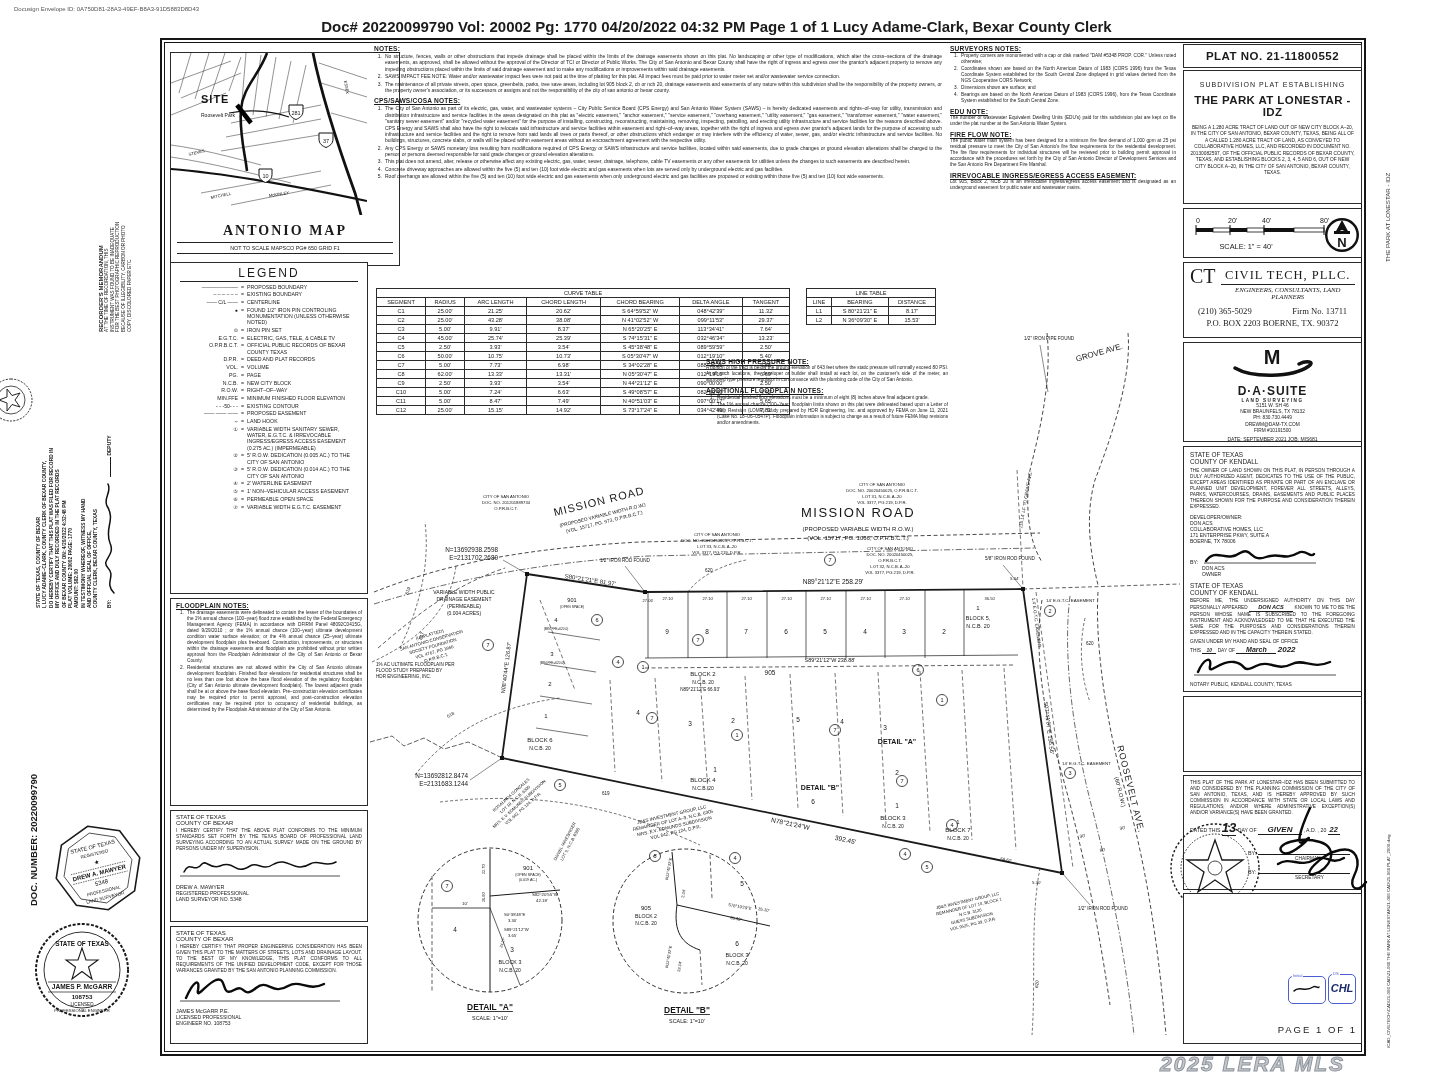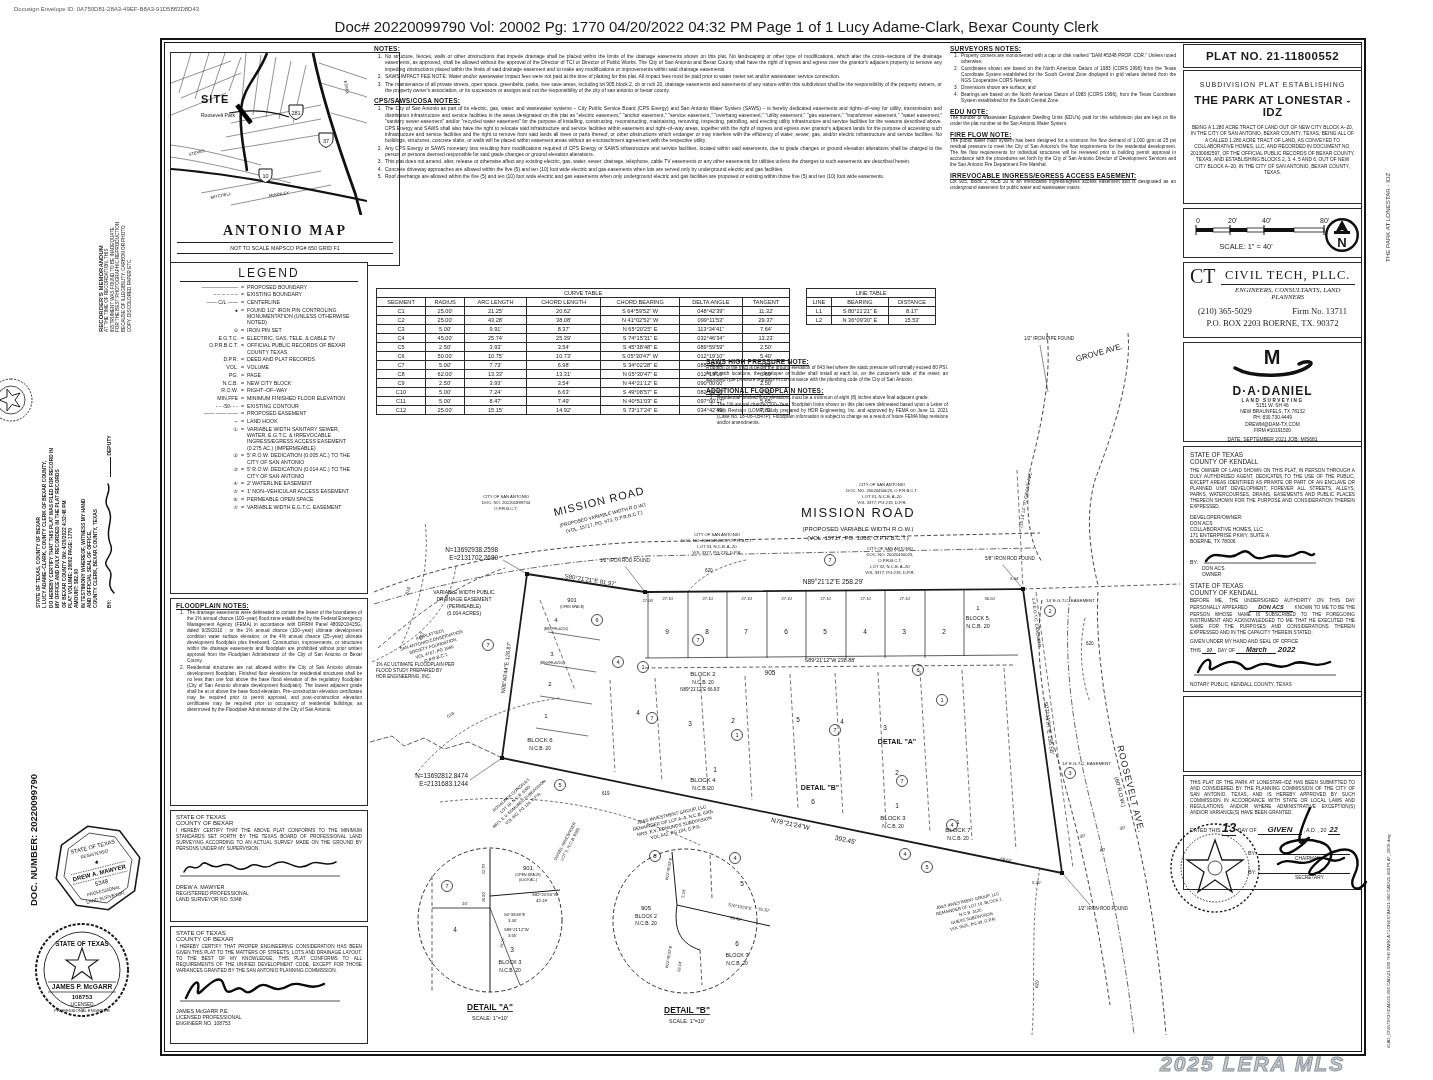--- a/index.html
+++ b/index.html
@@ -34,21 +34,21 @@
   .wm{font-weight:800;font-style:italic;color:#c3c8cd;-webkit-text-stroke:1px #8f959c;letter-spacing:2px;}
   .dsbox{position:absolute;border:1.6px solid #4a5fd0;border-radius:5px;background:#fff;}
   .dslabel{position:absolute;top:-4px;left:3px;font-size:4px;color:#4a5fd0;background:#fff;padding:0 1px;}
 </style>
 </head>
 <body>
 
 <div class="page">
 
   <div class="abs" style="left:14px;top:6px;font-size:6px;color:#555;">Docusign Envelope ID: 0A750D81-28A3-49EF-B8A3-91D5883D8D43</div>
-  <div class="abs" style="left:0;top:18px;width:1433px;text-align:center;font-size:15px;font-weight:normal;">Doc# 20220099790 Vol: 20002   Pg: 1770 04/20/2022 04:32 PM Page 1 of 1 Lucy Adame-Clark, Bexar County Clerk</div>
+  <div class="abs" style="left:0;top:18px;width:1433px;text-align:center;font-size:15px;font-weight:bold;">Doc# 20220099790 Vol: 20002   Pg: 1770 04/20/2022 04:32 PM Page 1 of 1 Lucy Adame-Clark, Bexar County Clerk</div>
 
   <div class="abs rot" style="left:98px;top:332px;width:160px;height:62px;">
     <div style="font-size:6px;font-weight:bold;">RECORDER'S MEMORANDUM</div>
     <div style="font-size:4.6px;line-height:1.25;white-space:pre-line;">AT THE TIME OF RECORDATION, THIS
 INSTRUMENT WAS FOUND TO BE INADEQUATE
 FOR THE BEST PHOTOGRAPHIC REPRODUCTION
 BECAUSE OF ILLEGIBILITY, CARBON OR PHOTO
 COPY, DISCOLORED PAPER ETC.</div>
   </div>
 
@@ -1022,21 +1022,21 @@
       <span>Firm No. 13711</span>
     </div>
     <div style="text-align:center;font-family:'Liberation Serif',serif;font-size:8.6px;margin-top:2px;">P.O. BOX 2203 BOERNE, TX.  90372</div>
   </div>
 
   <div class="rp" style="top:342px;height:100px;padding:3px;text-align:center;">
     <svg width="171" height="34">
       <text class="m" x="85" y="18" font-size="20" font-weight="bold" text-anchor="middle">M</text>
       <path d="M48,22 C65,32 105,32 122,20 C128,16 120,14 112,18" fill="none" stroke="#111" stroke-width="3.4" stroke-linecap="round"></path>
     </svg>
-    <div style="font-size:12px;font-weight:bold;letter-spacing:1px;">D·A·DANIEL</div>
+    <div style="font-size:12px;font-weight:bold;letter-spacing:1px;">D·A·SUITE</div>
     <div style="font-size:4.6px;font-weight:bold;letter-spacing:1.5px;">LAND SURVEYING</div>
     <div class="tiny">5151 W. SH 46</div>
     <div class="tiny">NEW BRAUNFELS, TX 78132</div>
     <div class="tiny">PH:  830.730.4449</div>
     <div class="tiny">DREWM@DAM-TX.COM</div>
     <div class="tiny">FIRM #10191500</div>
     <div style="font-size:5px;margin-top:2px;">DATE: SEPTEMBER 2021   JOB: MIS681</div>
   </div>
 
   <div class="rp" style="top:446px;height:246px;padding:4px 6px;">
@@ -1107,18 +1107,31 @@
     <circle cx="48" cy="48" r="44" fill="none" stroke="#1a1a1a" stroke-width="1.4" stroke-dasharray="2.4 2"></circle>
     <circle cx="48" cy="48" r="34" fill="none" stroke="#1a1a1a" stroke-width=".9" stroke-dasharray="1.6 1.6"></circle>
     <path d="M48,20 L55,40 L76,40 L59,52 L65,72 L48,60 L31,72 L37,52 L20,40 L41,40 Z" fill="none" stroke="#1a1a1a" stroke-width="1.3"></path>
     <circle cx="48" cy="48" r="7" fill="none" stroke="#1a1a1a" stroke-width=".8"></circle>
   </svg>
   <svg class="abs" style="left:1270px;top:790px;" width="110" height="120">
     <path class="sigb" d="M40,18 C30,40 24,60 36,50 C48,40 20,70 12,62 C4,54 30,46 50,52 C70,58 60,80 44,84 C30,88 50,64 70,60 C86,57 92,70 84,86 C78,98 88,104 96,92"></path>
     <path class="sigb" d="M8,74 C20,66 30,78 44,70 C56,63 60,76 74,68"></path>
   </svg>
 
+  <div class="rp" style="top:893px;height:151px;">
+    <div class="dsbox" style="left:104px;top:82px;width:36px;height:26px;">
+      <div class="dslabel">Initial</div>
+      <svg width="34" height="22">
+          <path class="sig" d="M5,14 C10,8 16,16 24,10 C27,8 29,12 30,10"></path>
+        </svg>
+    </div>
+    <div class="dsbox" style="left:144px;top:80px;width:26px;height:28px;">
+      <div class="dslabel">DS</div>
+      <div class="hand" style="color:#1b2a6b;font-size:11px;text-align:center;margin-top:7px;">CHL</div>
+    </div>
+    <div style="position:absolute;right:4px;bottom:8px;font-size:9.5px;letter-spacing:2px;">PAGE  1  OF  1</div>
+  </div>
 
   <div class="abs rot" style="left:1384px;top:262px;width:214px;height:13px;font-size:6.2px;color:#333;">THE PARK AT LONESTAR - IDZ</div>
   <div class="abs rot" style="left:1386px;top:1048px;width:274px;height:10px;font-size:4.4px;color:#333;">\CAD_CIVILTECH\CAD\21-066 CAD\21-066 THE PARK AT LONESTAR\21-066 CAD\21-066 PLAT_2000.dwg</div>
 
   <div class="abs wm" style="left:1160px;top:1052px;font-size:21px;">2025 LERA MLS</div>
 </div>
 
 </body></html>

